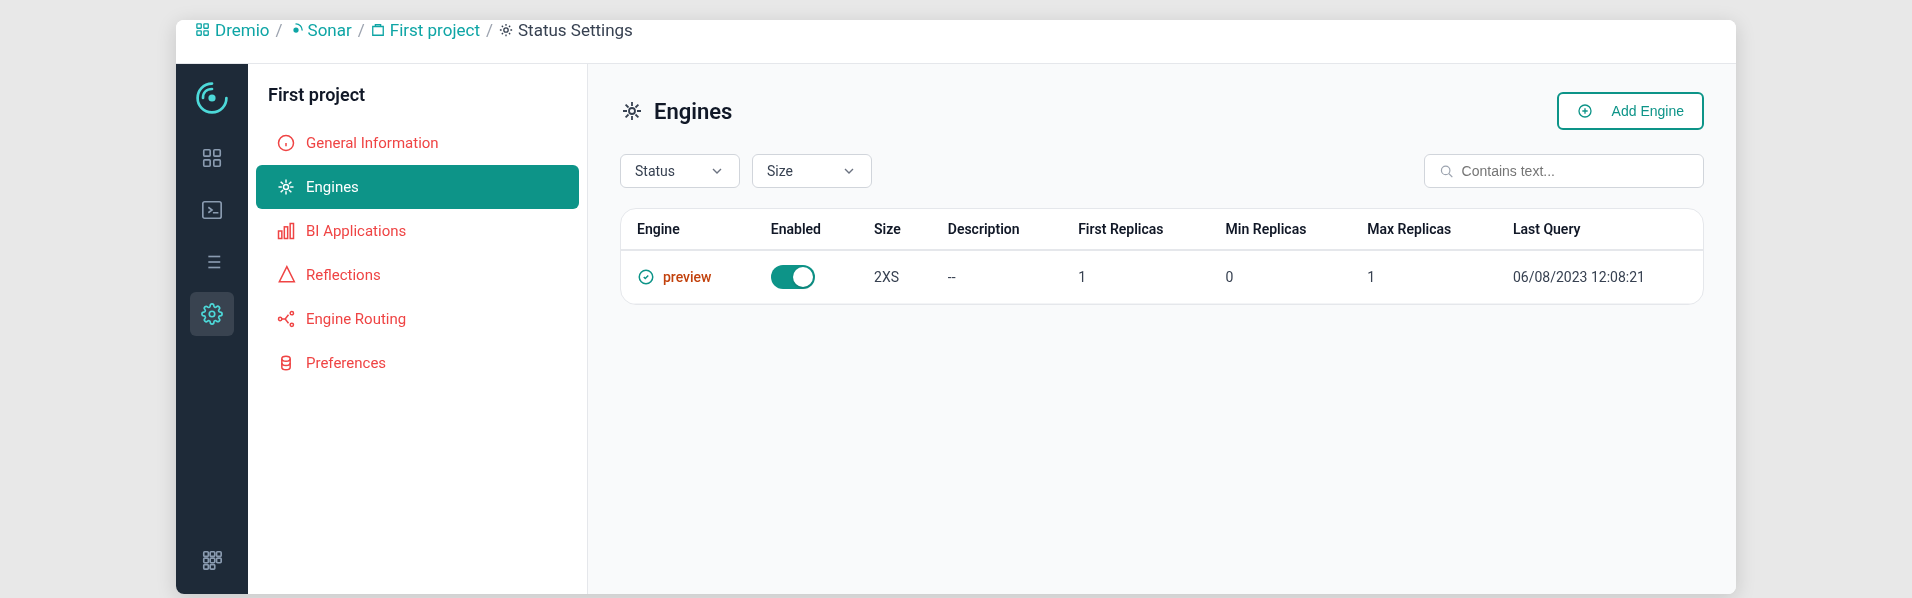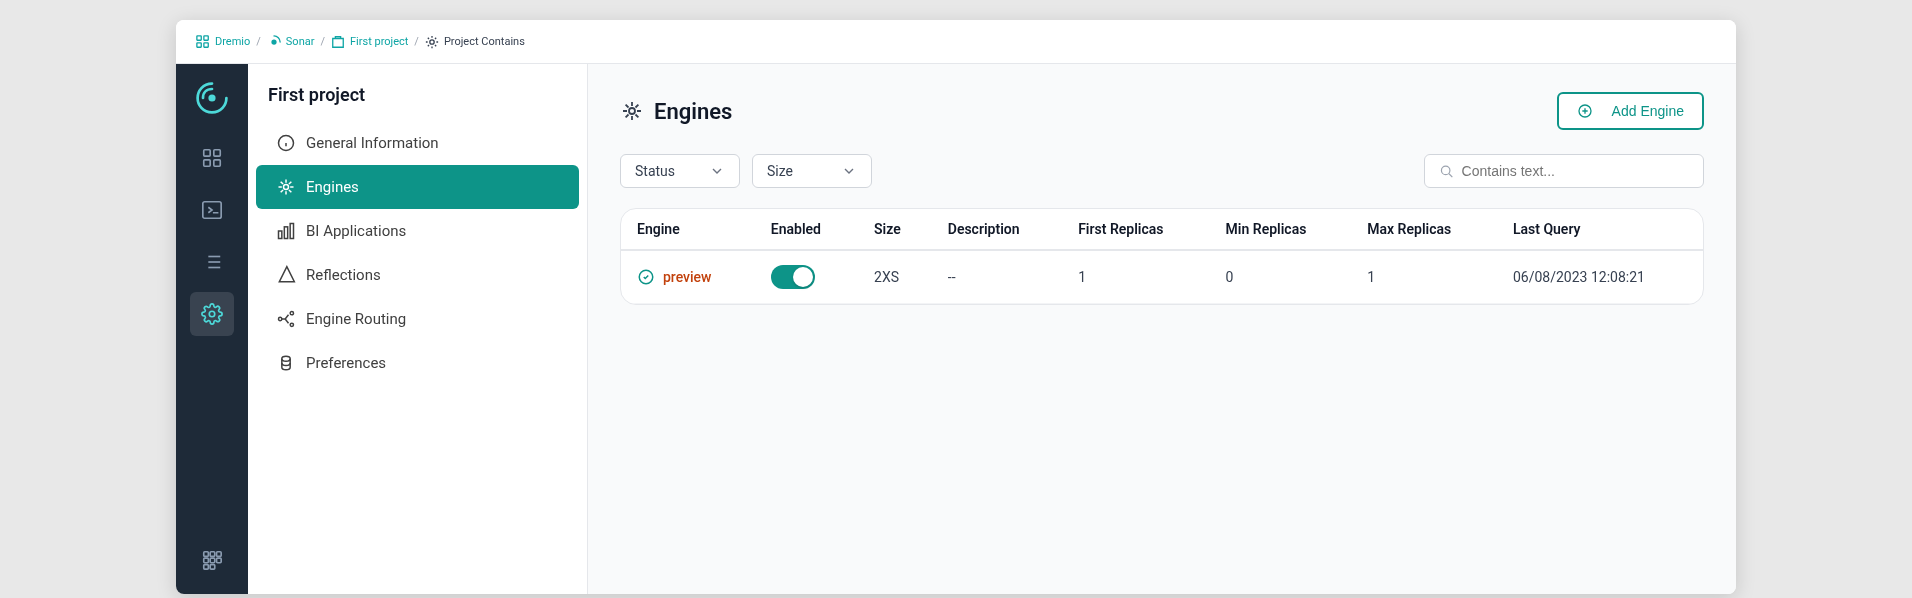--- a/index.html
+++ b/index.html
@@ -59,24 +59,24 @@
       color: #4dd9d9;
     }
     .nav-icon-btn svg { width: 22px; height: 22px; }
     .nav-spacer { flex: 1; }
     
     .breadcrumb-bar {
       height: 44px;
       background: #fff;
       border-bottom: 1px solid #e5e7eb;
       display: flex;
-      align-items: center;
+      align-items: flex-start;
       padding: 0 20px;
       gap: 6px;
-      font-size: 11px;
+      font-size: 17px;
       color: #374151;
     }
     .breadcrumb-bar .bc-item {
       display: flex; align-items: center; gap: 5px;
       color: #0ea5a5;
       cursor: pointer;
     }
     .breadcrumb-bar .bc-item.current { color: #374151; cursor: default; }
     .breadcrumb-bar .bc-sep { color: #9ca3af; }
     
@@ -97,21 +97,21 @@
       color: #111827;
       padding: 0 20px 16px 20px;
     }
     .sidebar-item {
       display: flex;
       align-items: center;
       gap: 10px;
       padding: 12px 20px;
       cursor: pointer;
       font-size: 15px;
-      color: #404040;
+      color: #ef4444;
       border-radius: 4px;
       margin: 0 8px;
     }
     .sidebar-item.active {
       background: #0d9488;
       color: #fff;
       border-radius: 6px;
     }
     .sidebar-item svg { width: 20px; height: 20px; flex-shrink: 0; }
     
@@ -274,21 +274,21 @@
           <path d="M5 4V2h6v2"></path>
         </svg>
       <span>First project</span>
     </span>
     <span class="bc-sep">/</span>
     <span class="bc-item current">
       <svg viewBox="0 0 16 16" fill="none" stroke="#374151" stroke-width="1.5" width="14" height="14">
           <circle cx="8" cy="8" r="2.5"></circle>
           <path d="M8 1v2M8 13v2M1 8h2M13 8h2M3.2 3.2l1.4 1.4M11.4 11.4l1.4 1.4M3.2 12.8l1.4-1.4M11.4 4.6l1.4-1.4"></path>
         </svg>
-      <span>Project Contains</span>
+      <span>Status Settings</span>
     </span>
   </div>
 
   <div class="app-shell">
 
     <div class="nav-bar">
       <div class="nav-logo">
         <svg viewBox="0 0 40 40" width="36" height="36">
           <path d="M20 4 C10 4 4 12 4 20 C4 28 10 36 20 36 C30 36 36 28 36 20" stroke="#4dd9d9" stroke-width="3" fill="none" stroke-linecap="round"></path>
           <path d="M20 10 C14 10 10 14 10 20" stroke="#4dd9d9" stroke-width="3" fill="none" stroke-linecap="round"></path>

